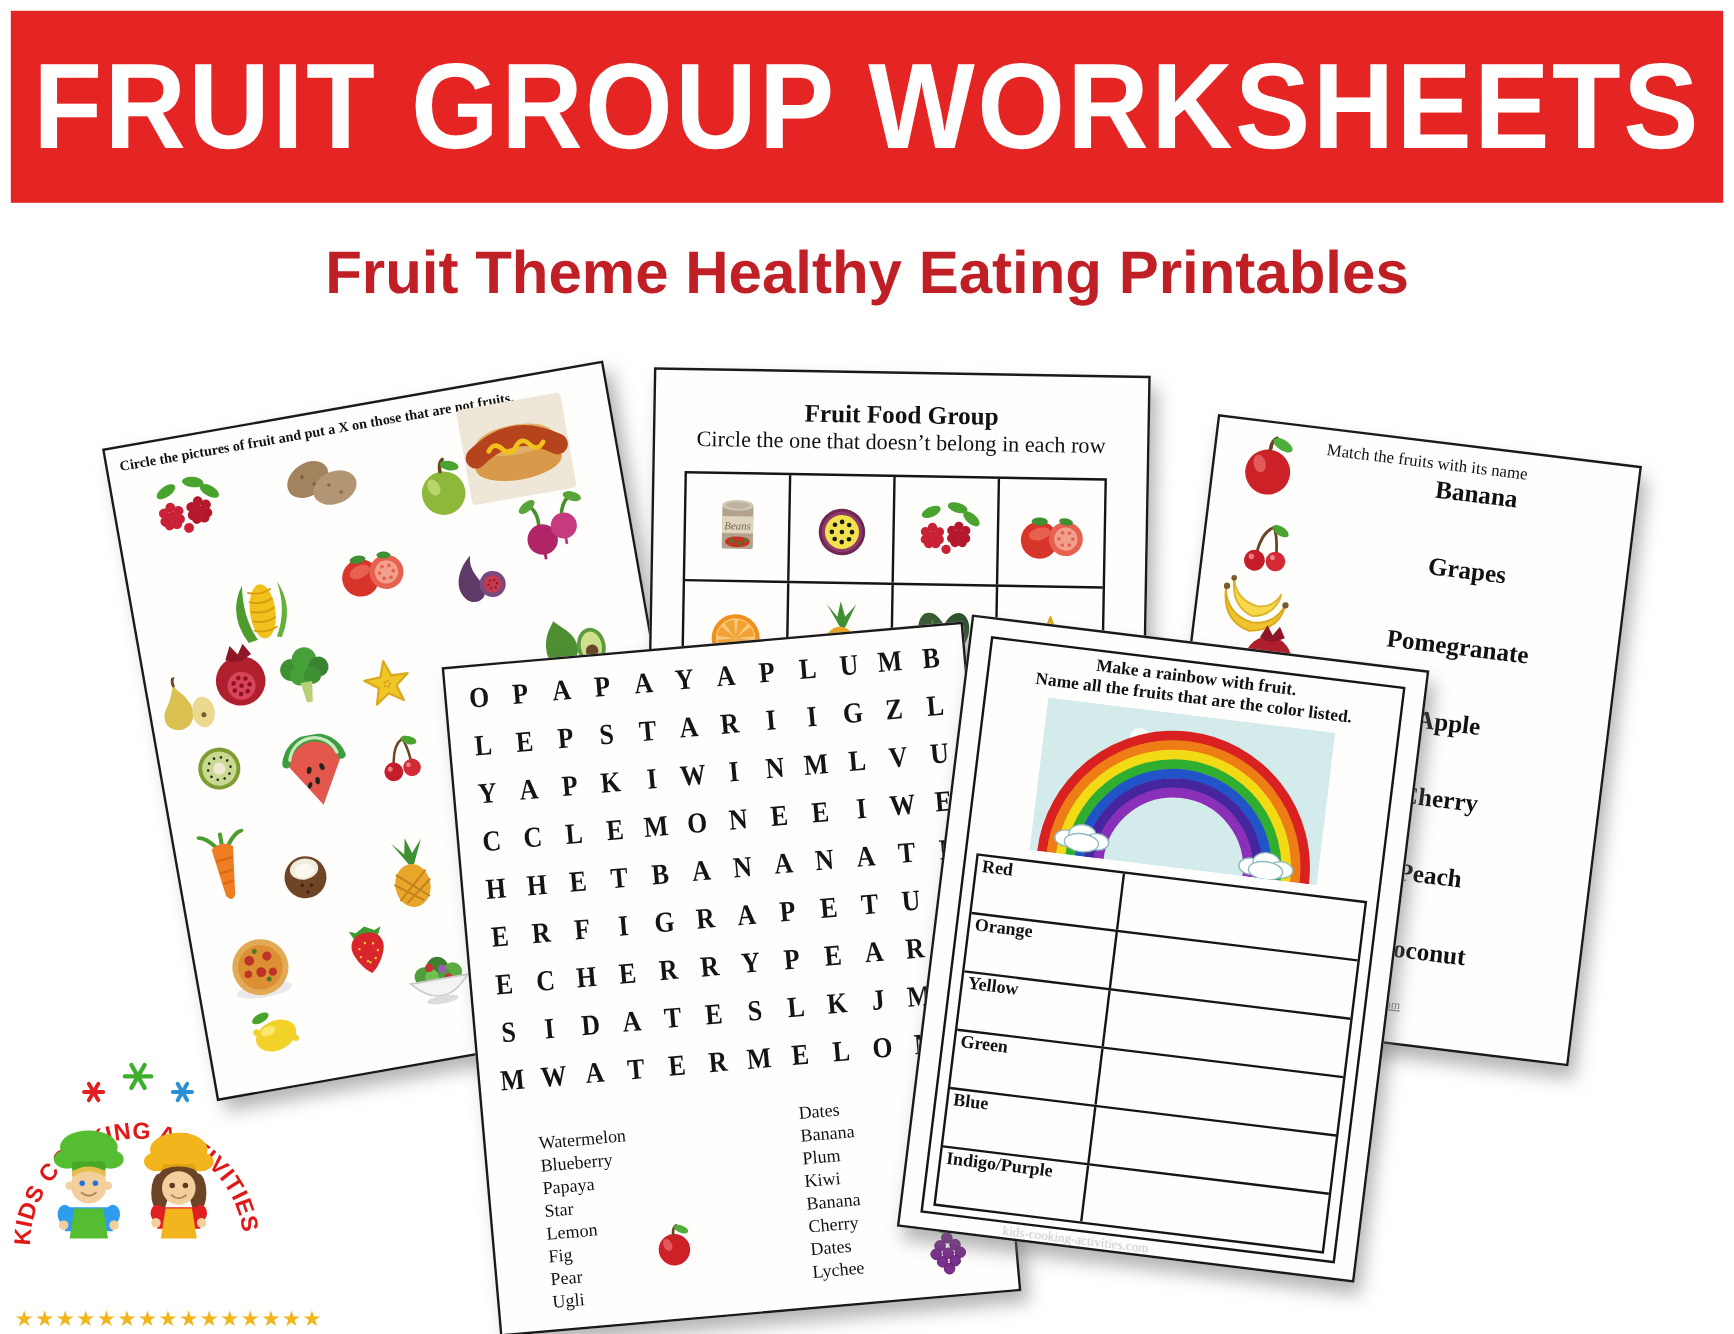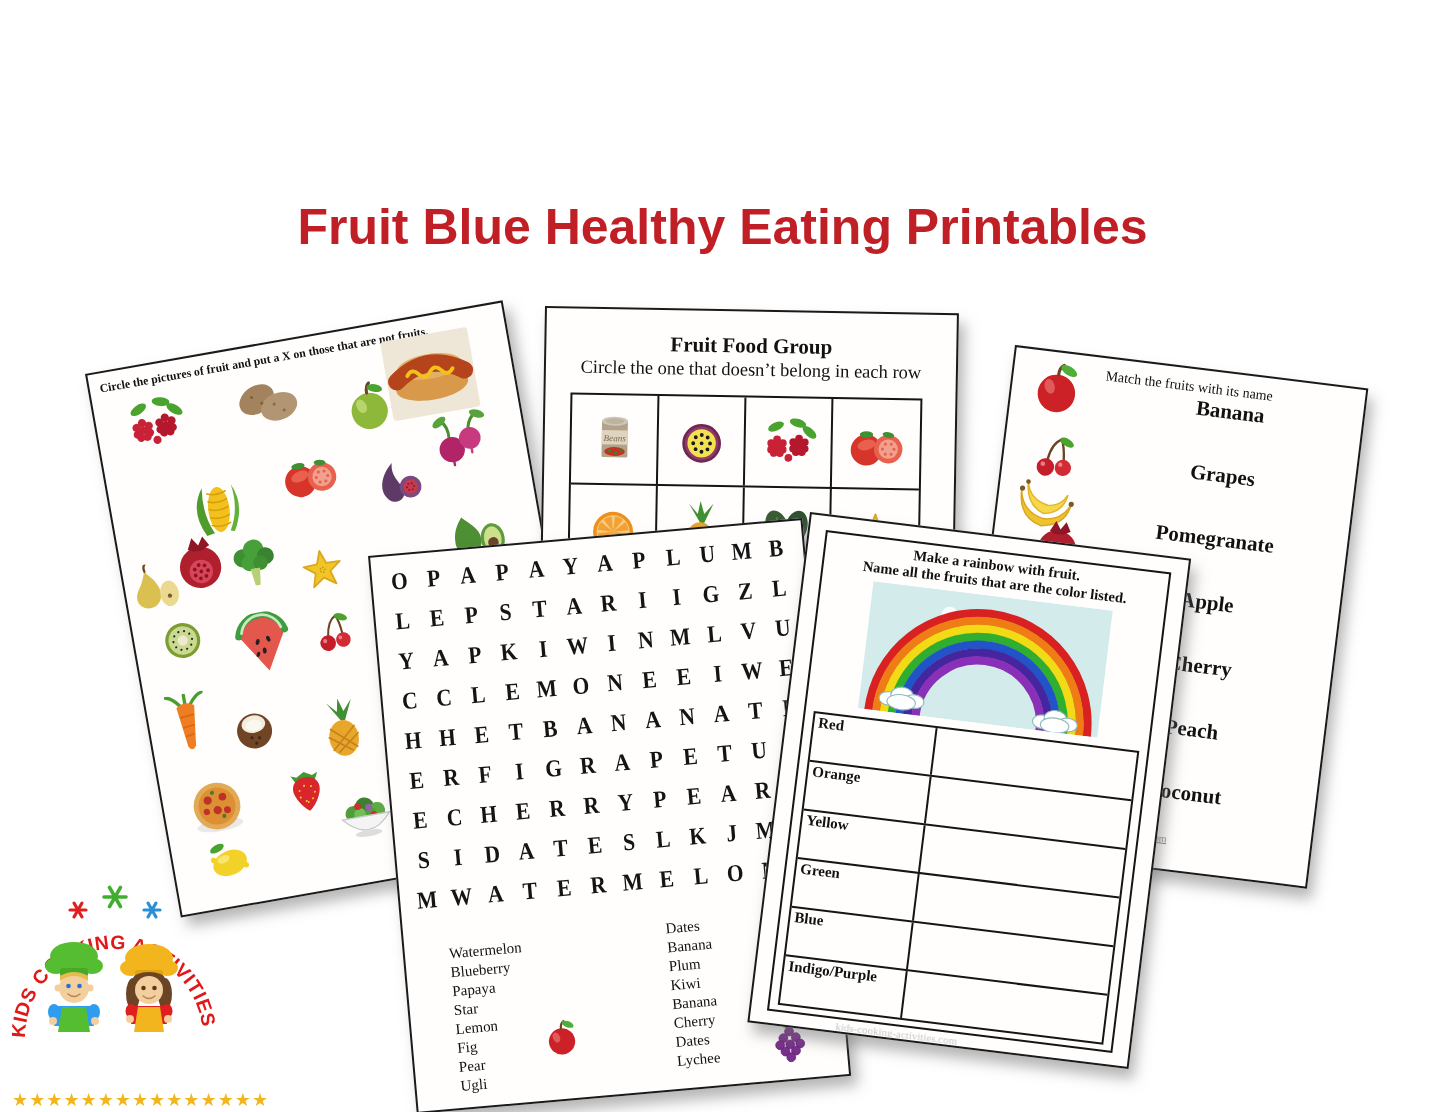--- a/index.html
+++ b/index.html
@@ -68,21 +68,24 @@
   .logo{position:absolute;left:12px;top:880px;width:206px;height:230px;z-index:5;}
   .logo-stars{position:absolute;left:0;bottom:0;width:100%;text-align:center;color:#f2b61c;
               font-size:18px;letter-spacing:1px;line-height:20px;
               font-family:"DejaVu Sans",sans-serif;white-space:nowrap;}
 </style>
 </head>
 <body>
 
 <div class="canvas">
 
-  <div class="subtitle">Fruit Blue Healthy Eating Printables</div>
+  <div class="banner">
+    <span>FRUIT GROUP WORKSHEETS</span>
+  </div>
+  <div class="subtitle">Fruit Theme Healthy Eating Printables</div>
 
   <div class="page page1">
     <div class="p1-title">Circle the pictures of fruit and put a X on those that are not fruits.</div>
     <div id="p1items">
         <div class="fruit" style="left: 25px; top: 26px; width: 66px; height: 66px;">
           <svg viewBox="0 0 48 48" xmlns="http://www.w3.org/2000/svg">
             <ellipse cx="14" cy="12" rx="6.5" ry="3.2" fill="#4aa32f" transform="rotate(-25 14 12)"></ellipse>
             <ellipse cx="31" cy="9" rx="6.5" ry="3.2" fill="#4aa32f" transform="rotate(15 31 9)"></ellipse>
             <ellipse cx="40" cy="16" rx="6.5" ry="3.2" fill="#4aa32f" transform="rotate(40 40 16)"></ellipse>
             <circle cx="15" cy="22" r="3" fill="#c92136"></circle>

